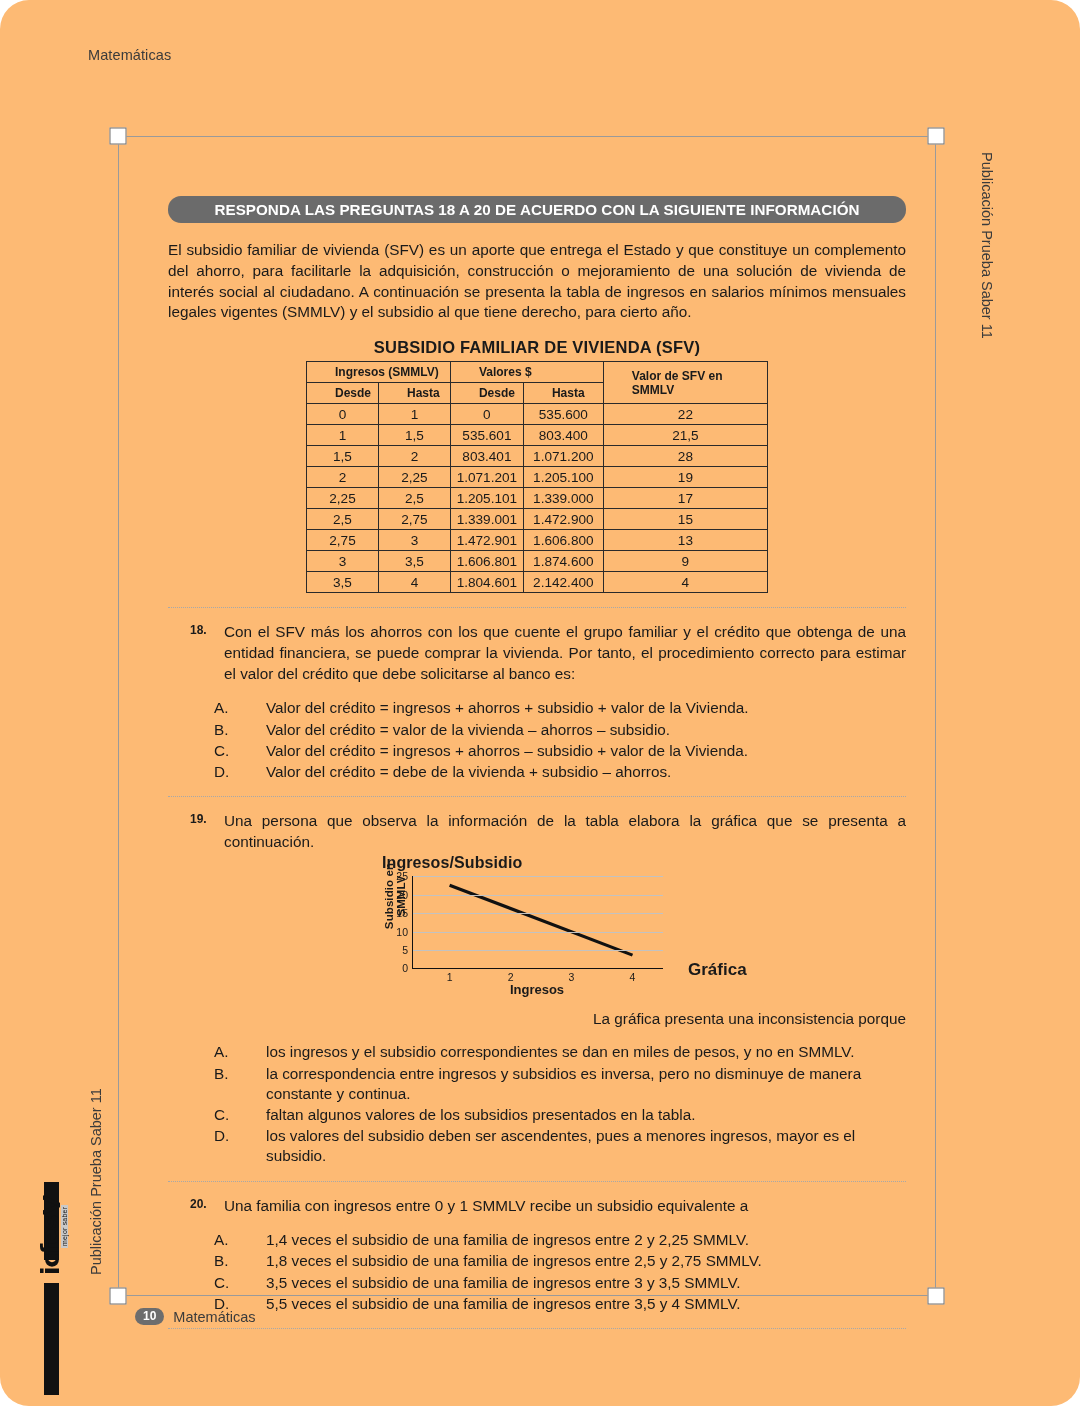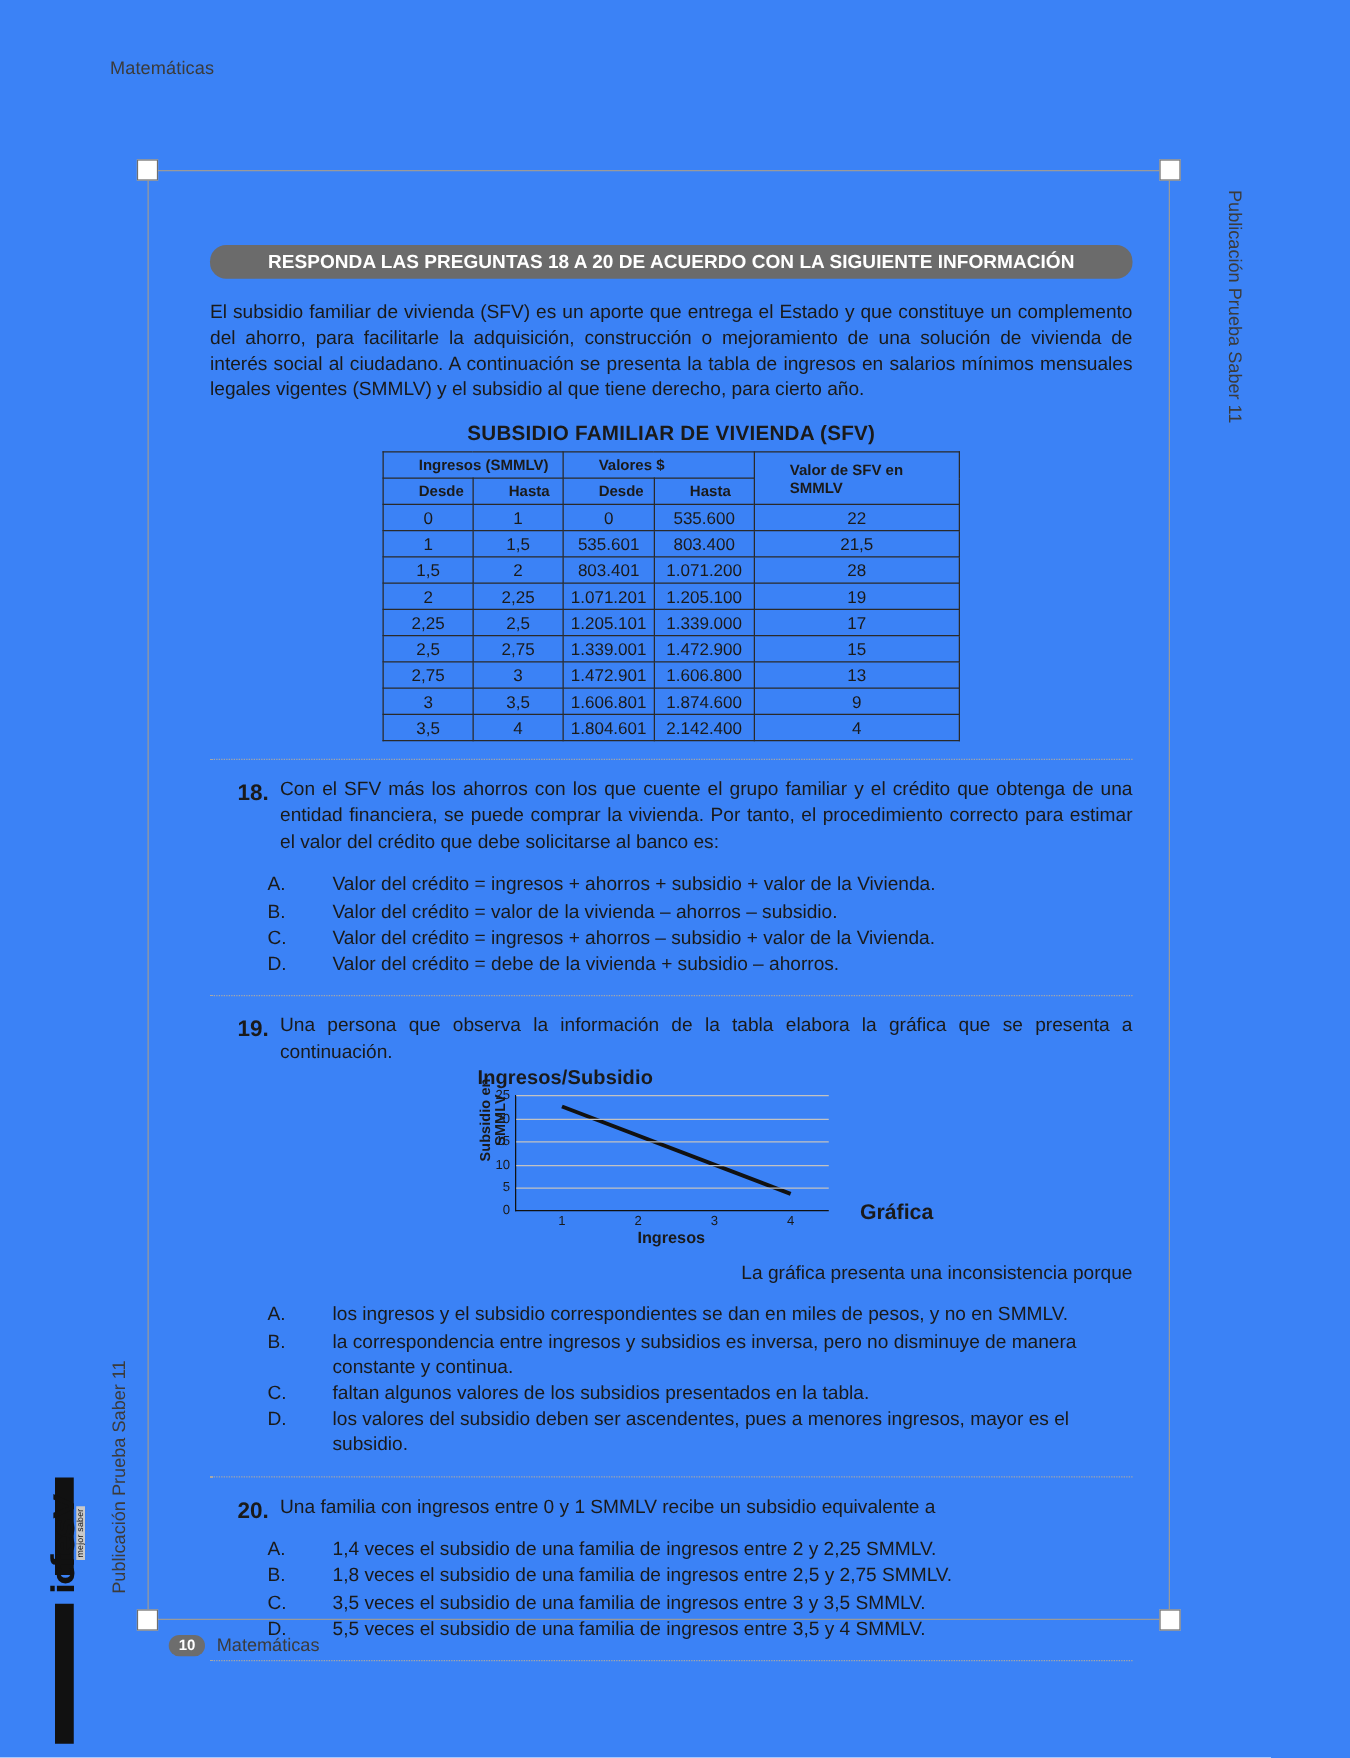--- a/index.html
+++ b/index.html
@@ -13,21 +13,22 @@
     position: relative;
     font-family: "Liberation Sans", sans-serif;
     color: #1a1a1a;
     overflow: hidden;
   }
 
   
   #page-root {
     position: absolute;
     inset: 0;
-    background: #3b82f6;
+    background: #fdba74;
+    border-radius: 29px;
   }
 
   
   .spine {
     position: absolute;
     left: 44px;
     width: 15px;
     background: #111111;
   }
   .spine-top    { top: 1182px; height: 78px; }
@@ -231,21 +232,21 @@
     text-align: justify;
     text-indent: 0;
     position: relative;
     padding-left: 34px;
   }
   .q-num {
     position: absolute;
     left: 0;
     top: 0;
     font-weight: bold;
-    font-size: 18px;
+    font-size: 12px;
   }
   .options {
     margin-top: 14px;
     padding-left: 24px;
   }
   .option {
     display: flex;
     font-size: 15.3px;
     line-height: 1.32;
     margin-bottom: 1px;

